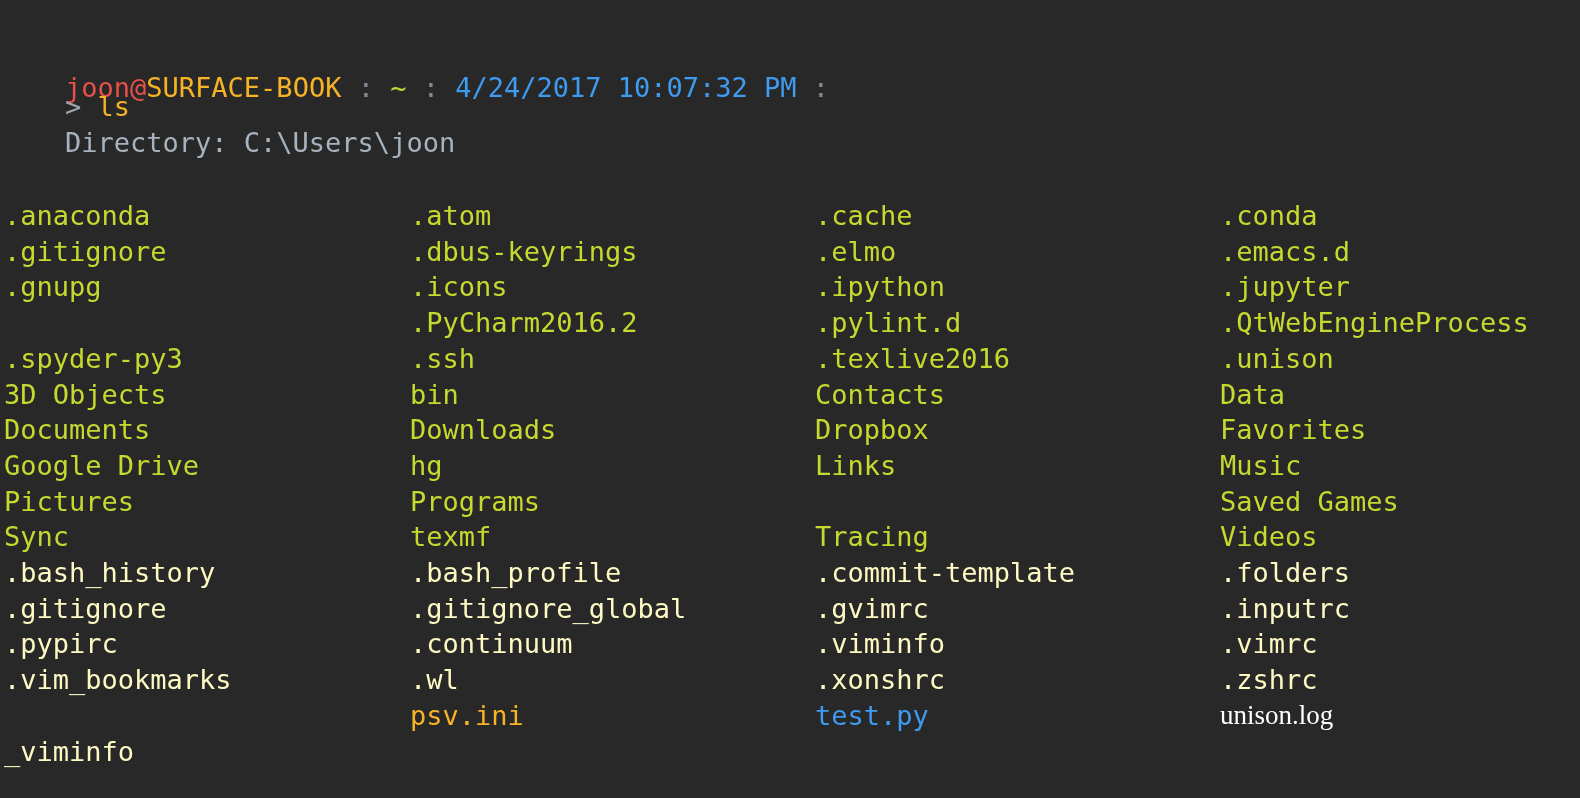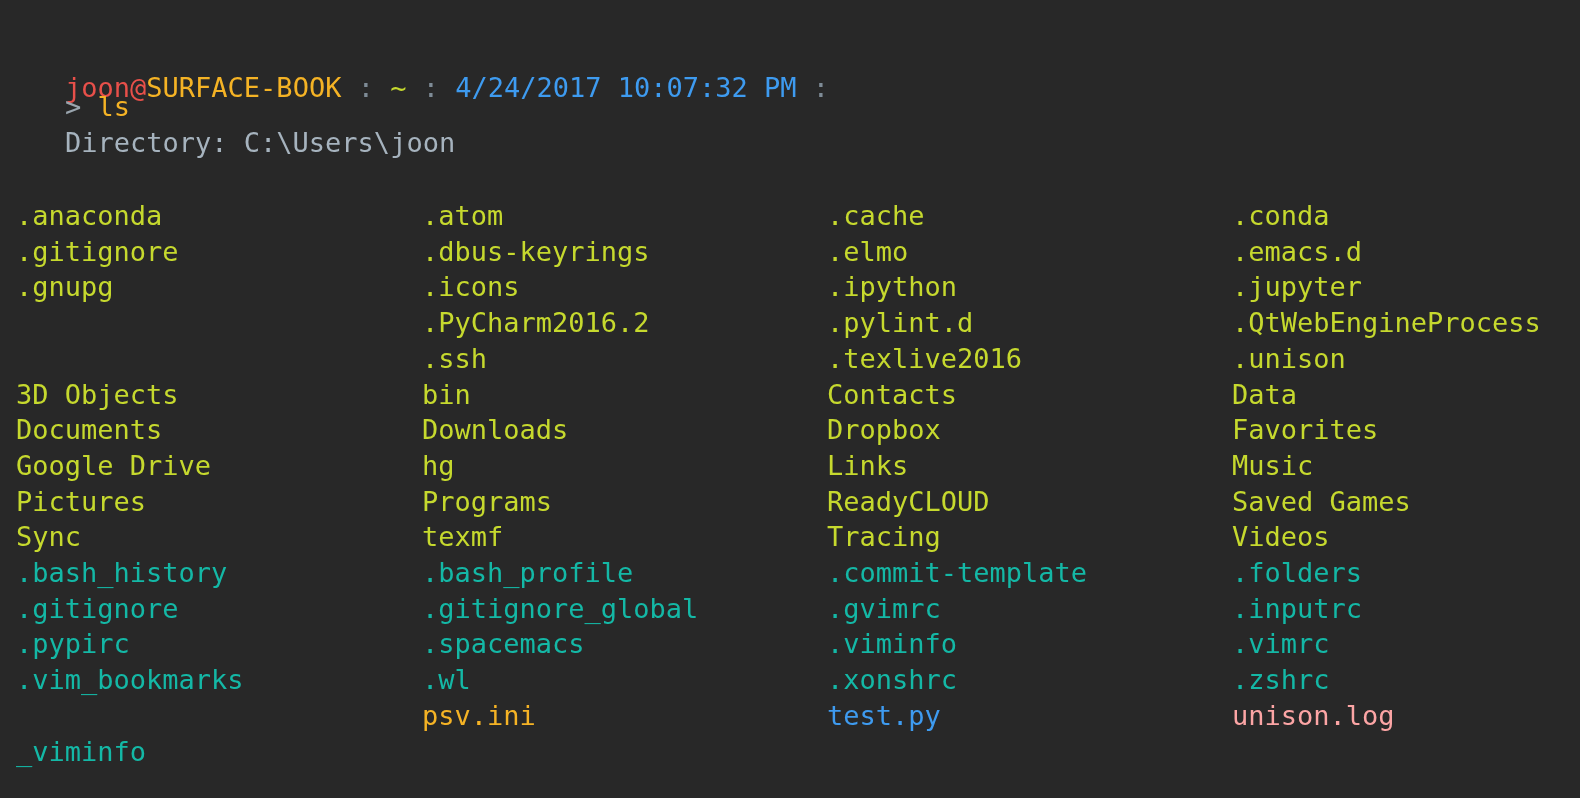--- a/index.html
+++ b/index.html
@@ -39,28 +39,28 @@
   .c-host   { color: #F5B325; }
   .c-sep    { color: #7E8B96; }
   .c-tilde  { color: #C6D92E; }
   .c-date   { color: #3E9BF0; }
   .c-arrow  { color: #9AA5AE; }
   .c-cmd    { color: #F5B325; }
   .c-header { color: #A6B3BE; }
 
   
   .c-dir    { color: #C6D92E; }
-  .c-file   { color: #14b8a6; }
+  .c-file   { color: #fef9c3; }
   .c-py     { color: #3E9BF0; }
   .c-ini    { color: #F5B325; }
-  .c-log    { color: #fca5a5; }
+  .c-log    { color: #ffffff; font-family: Liberation Serif, serif; }
 
   .grid-row {
     position: absolute;
-    left: 16px;
+    left: 4px;
     width: 1261px;
     height: 35.7px;
     line-height: 35.7px;
     font-size: 27px;
   }
   .cell {
     position: absolute;
     white-space: pre;
     top: 0;
     height: 35.7px;
@@ -104,20 +104,21 @@
         <span class="cell col1 c-dir">.icons</span>
         <span class="cell col2 c-dir">.ipython</span>
         <span class="cell col3 c-dir">.jupyter</span>
       </div>
       <div class="grid-row" style="top: 305.1px;">
         <span class="cell col1 c-dir">.PyCharm2016.2</span>
         <span class="cell col2 c-dir">.pylint.d</span>
         <span class="cell col3 c-dir">.QtWebEngineProcess</span>
       </div>
       <div class="grid-row" style="top: 340.8px;">
+        <span class="cell col0 c-dir">.spyder-py3</span>
         <span class="cell col1 c-dir">.ssh</span>
         <span class="cell col2 c-dir">.texlive2016</span>
         <span class="cell col3 c-dir">.unison</span>
       </div>
       <div class="grid-row" style="top: 376.5px;">
         <span class="cell col0 c-dir">3D Objects</span>
         <span class="cell col1 c-dir">bin</span>
         <span class="cell col2 c-dir">Contacts</span>
         <span class="cell col3 c-dir">Data</span>
       </div>
@@ -129,21 +130,20 @@
       </div>
       <div class="grid-row" style="top: 447.9px;">
         <span class="cell col0 c-dir">Google Drive</span>
         <span class="cell col1 c-dir">hg</span>
         <span class="cell col2 c-dir">Links</span>
         <span class="cell col3 c-dir">Music</span>
       </div>
       <div class="grid-row" style="top: 483.6px;">
         <span class="cell col0 c-dir">Pictures</span>
         <span class="cell col1 c-dir">Programs</span>
-        <span class="cell col2 c-dir">ReadyCLOUD</span>
         <span class="cell col3 c-dir">Saved Games</span>
       </div>
       <div class="grid-row" style="top: 519.3px;">
         <span class="cell col0 c-dir">Sync</span>
         <span class="cell col1 c-dir">texmf</span>
         <span class="cell col2 c-dir">Tracing</span>
         <span class="cell col3 c-dir">Videos</span>
       </div>
       <div class="grid-row" style="top: 555px;">
         <span class="cell col0 c-file">.bash_history</span>
@@ -152,21 +152,21 @@
         <span class="cell col3 c-file">.folders</span>
       </div>
       <div class="grid-row" style="top: 590.7px;">
         <span class="cell col0 c-file">.gitignore</span>
         <span class="cell col1 c-file">.gitignore_global</span>
         <span class="cell col2 c-file">.gvimrc</span>
         <span class="cell col3 c-file">.inputrc</span>
       </div>
       <div class="grid-row" style="top: 626.4px;">
         <span class="cell col0 c-file">.pypirc</span>
-        <span class="cell col1 c-file">.spacemacs</span>
+        <span class="cell col1 c-file">.continuum</span>
         <span class="cell col2 c-file">.viminfo</span>
         <span class="cell col3 c-file">.vimrc</span>
       </div>
       <div class="grid-row" style="top: 662.1px;">
         <span class="cell col0 c-file">.vim_bookmarks</span>
         <span class="cell col1 c-file">.wl</span>
         <span class="cell col2 c-file">.xonshrc</span>
         <span class="cell col3 c-file">.zshrc</span>
       </div>
       <div class="grid-row" style="top: 697.8px;">

